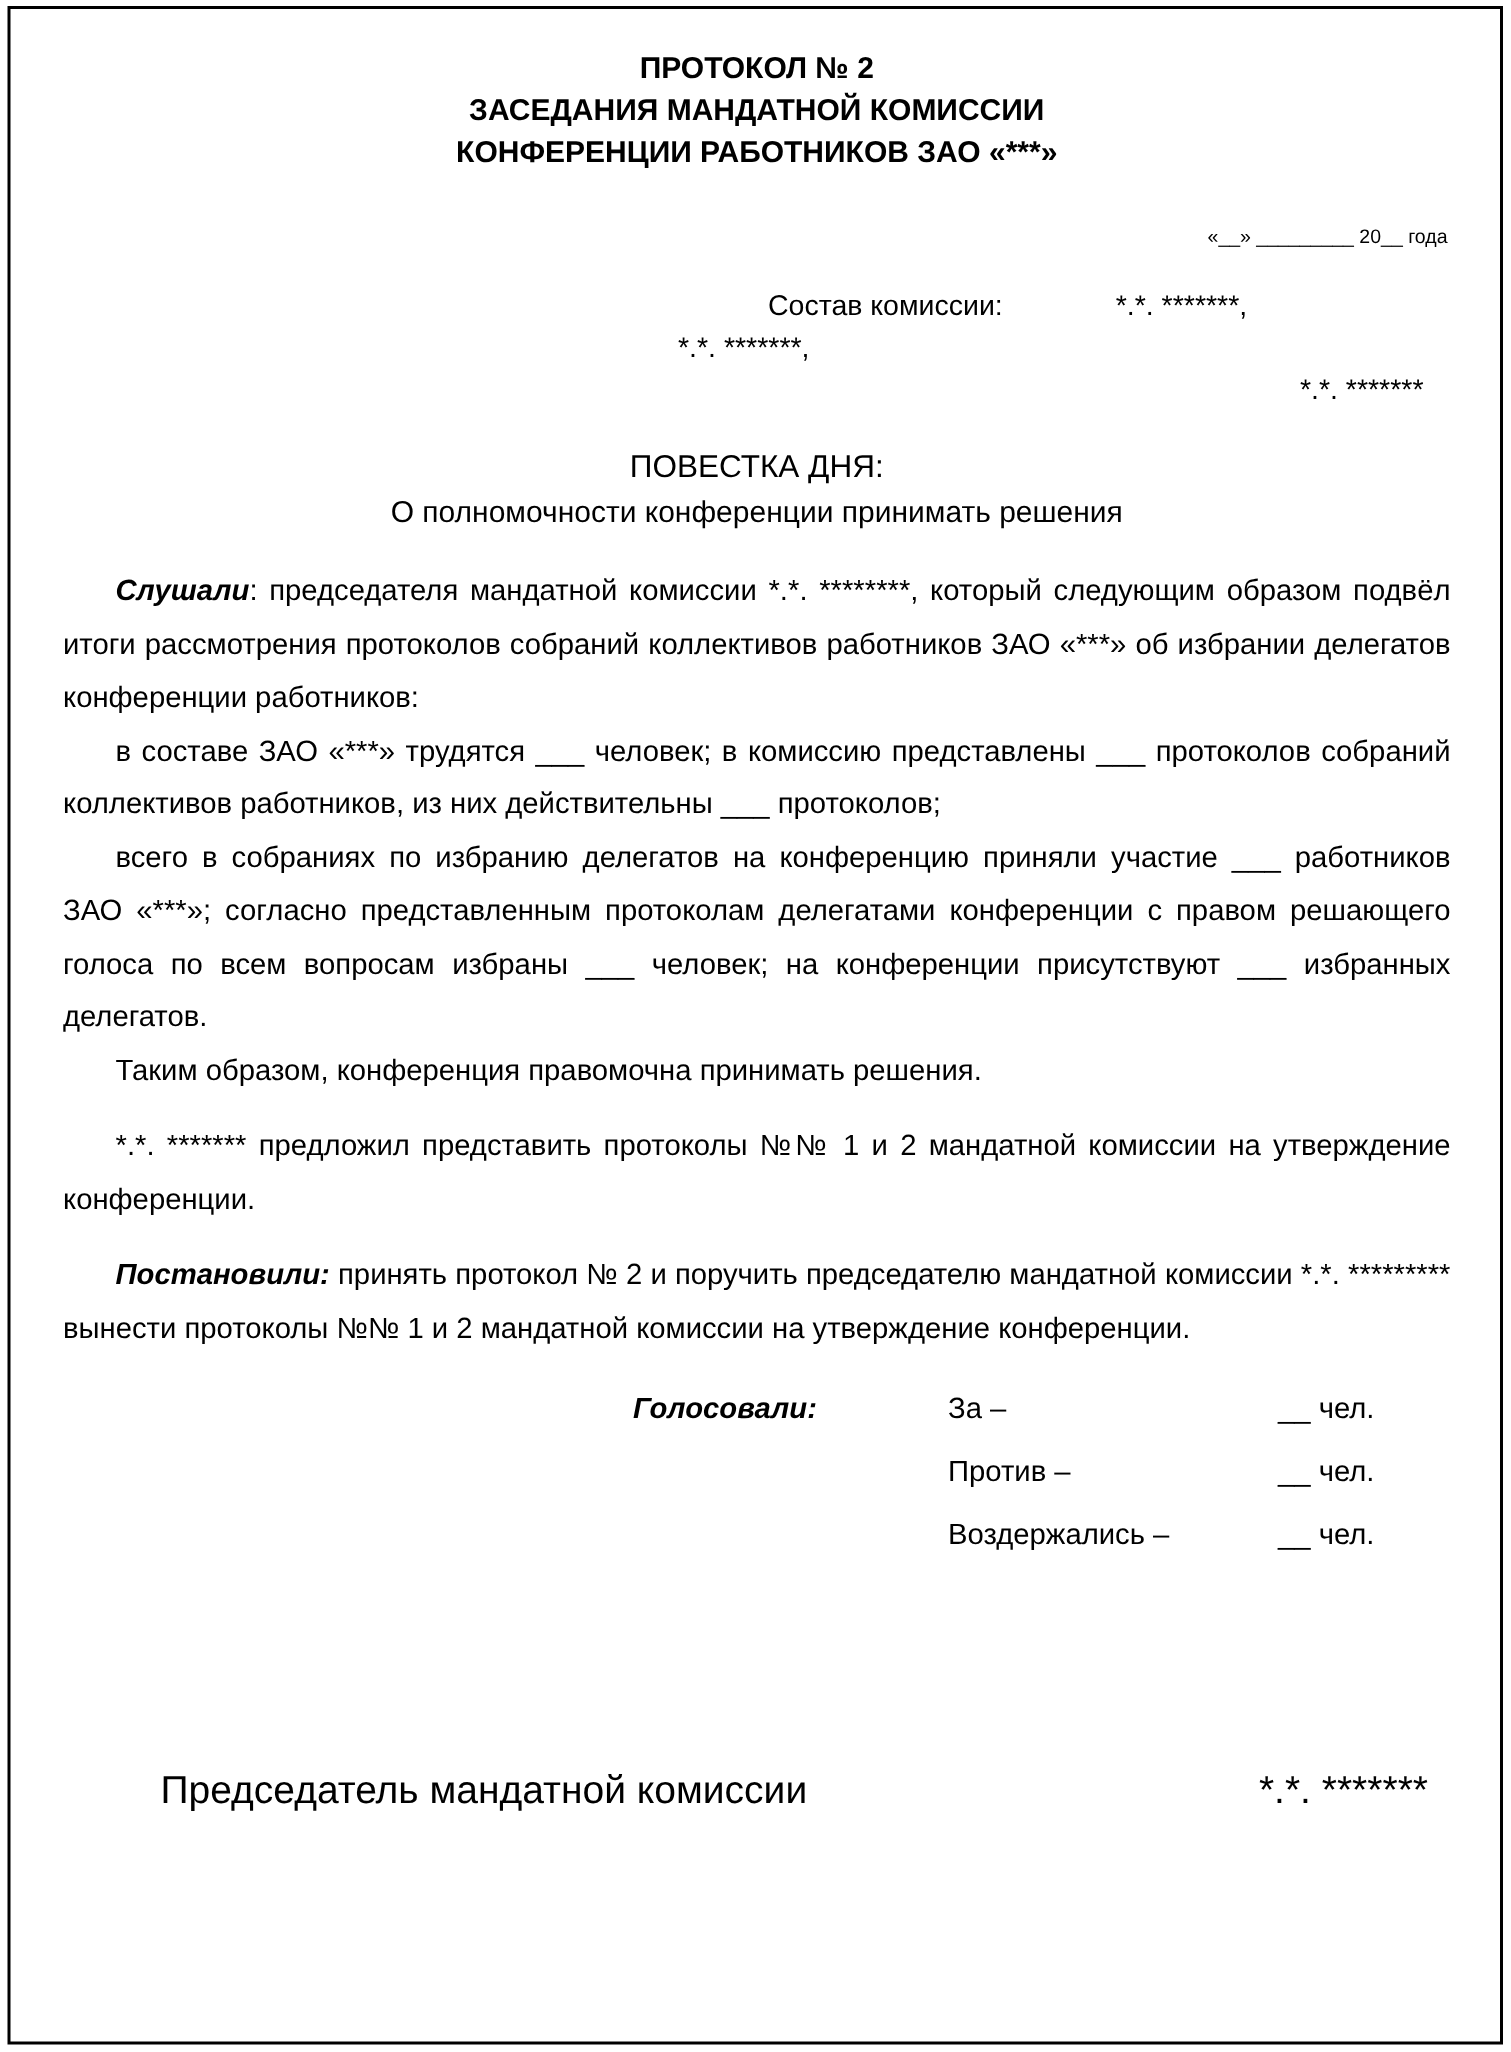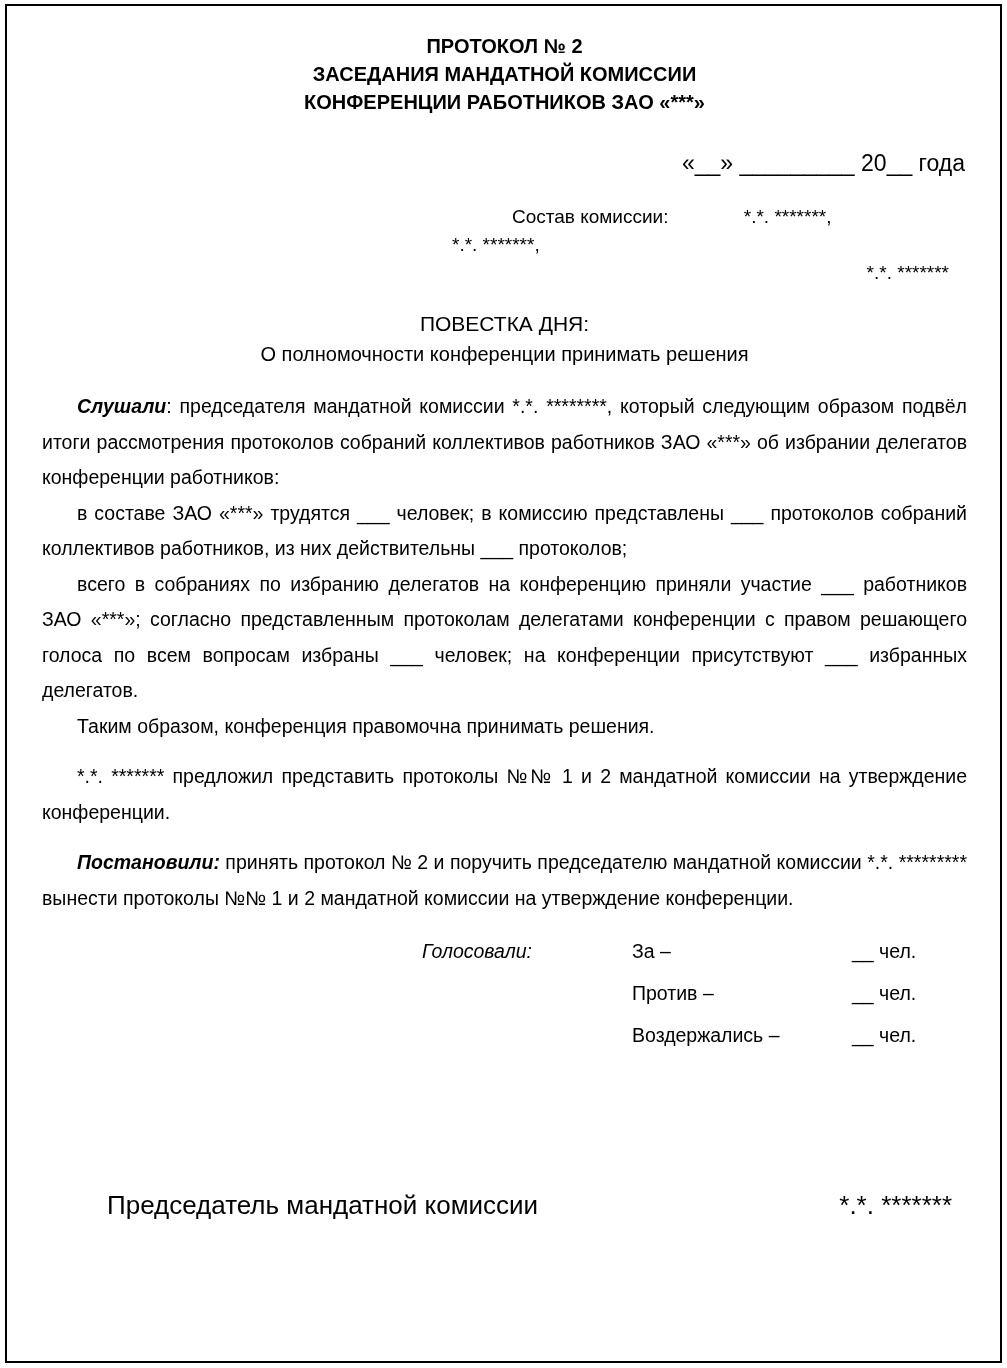--- a/index.html
+++ b/index.html
@@ -22,21 +22,21 @@
     padding: 26px 33px 5px 35px;
   }
   .title {
     text-align: center;
     font-weight: bold;
     font-size: 20px;
     line-height: 28px;
   }
   .date-line {
     text-align: right;
-    font-size: 23px;
+    font-size: 13px;
     margin-top: 34px;
     padding-right: 2px;
   }
   .commission {
     margin-top: 26px;
     font-size: 19px;
     line-height: 28px;
   }
   .comm-line1 { padding-left: 470px; margin-top: 20px; }
   .comm-line1 .comm-name { margin-left: 70px; }
@@ -67,21 +67,21 @@
     margin-top: 14px;
     font-size: 19.5px;
   }
   .vote-row {
     display: flex;
     line-height: 42px;
   }
   .vote-label {
     margin-left: 380px;
     width: 210px;
-    font-weight: normal;
+    font-weight: bold;
     font-style: italic;
   }
   .vote-option { width: 220px; }
   .vote-value { }
   .signature {
     margin-top: 135px;
     display: flex;
     font-size: 26px;
     line-height: 28px;
   }

